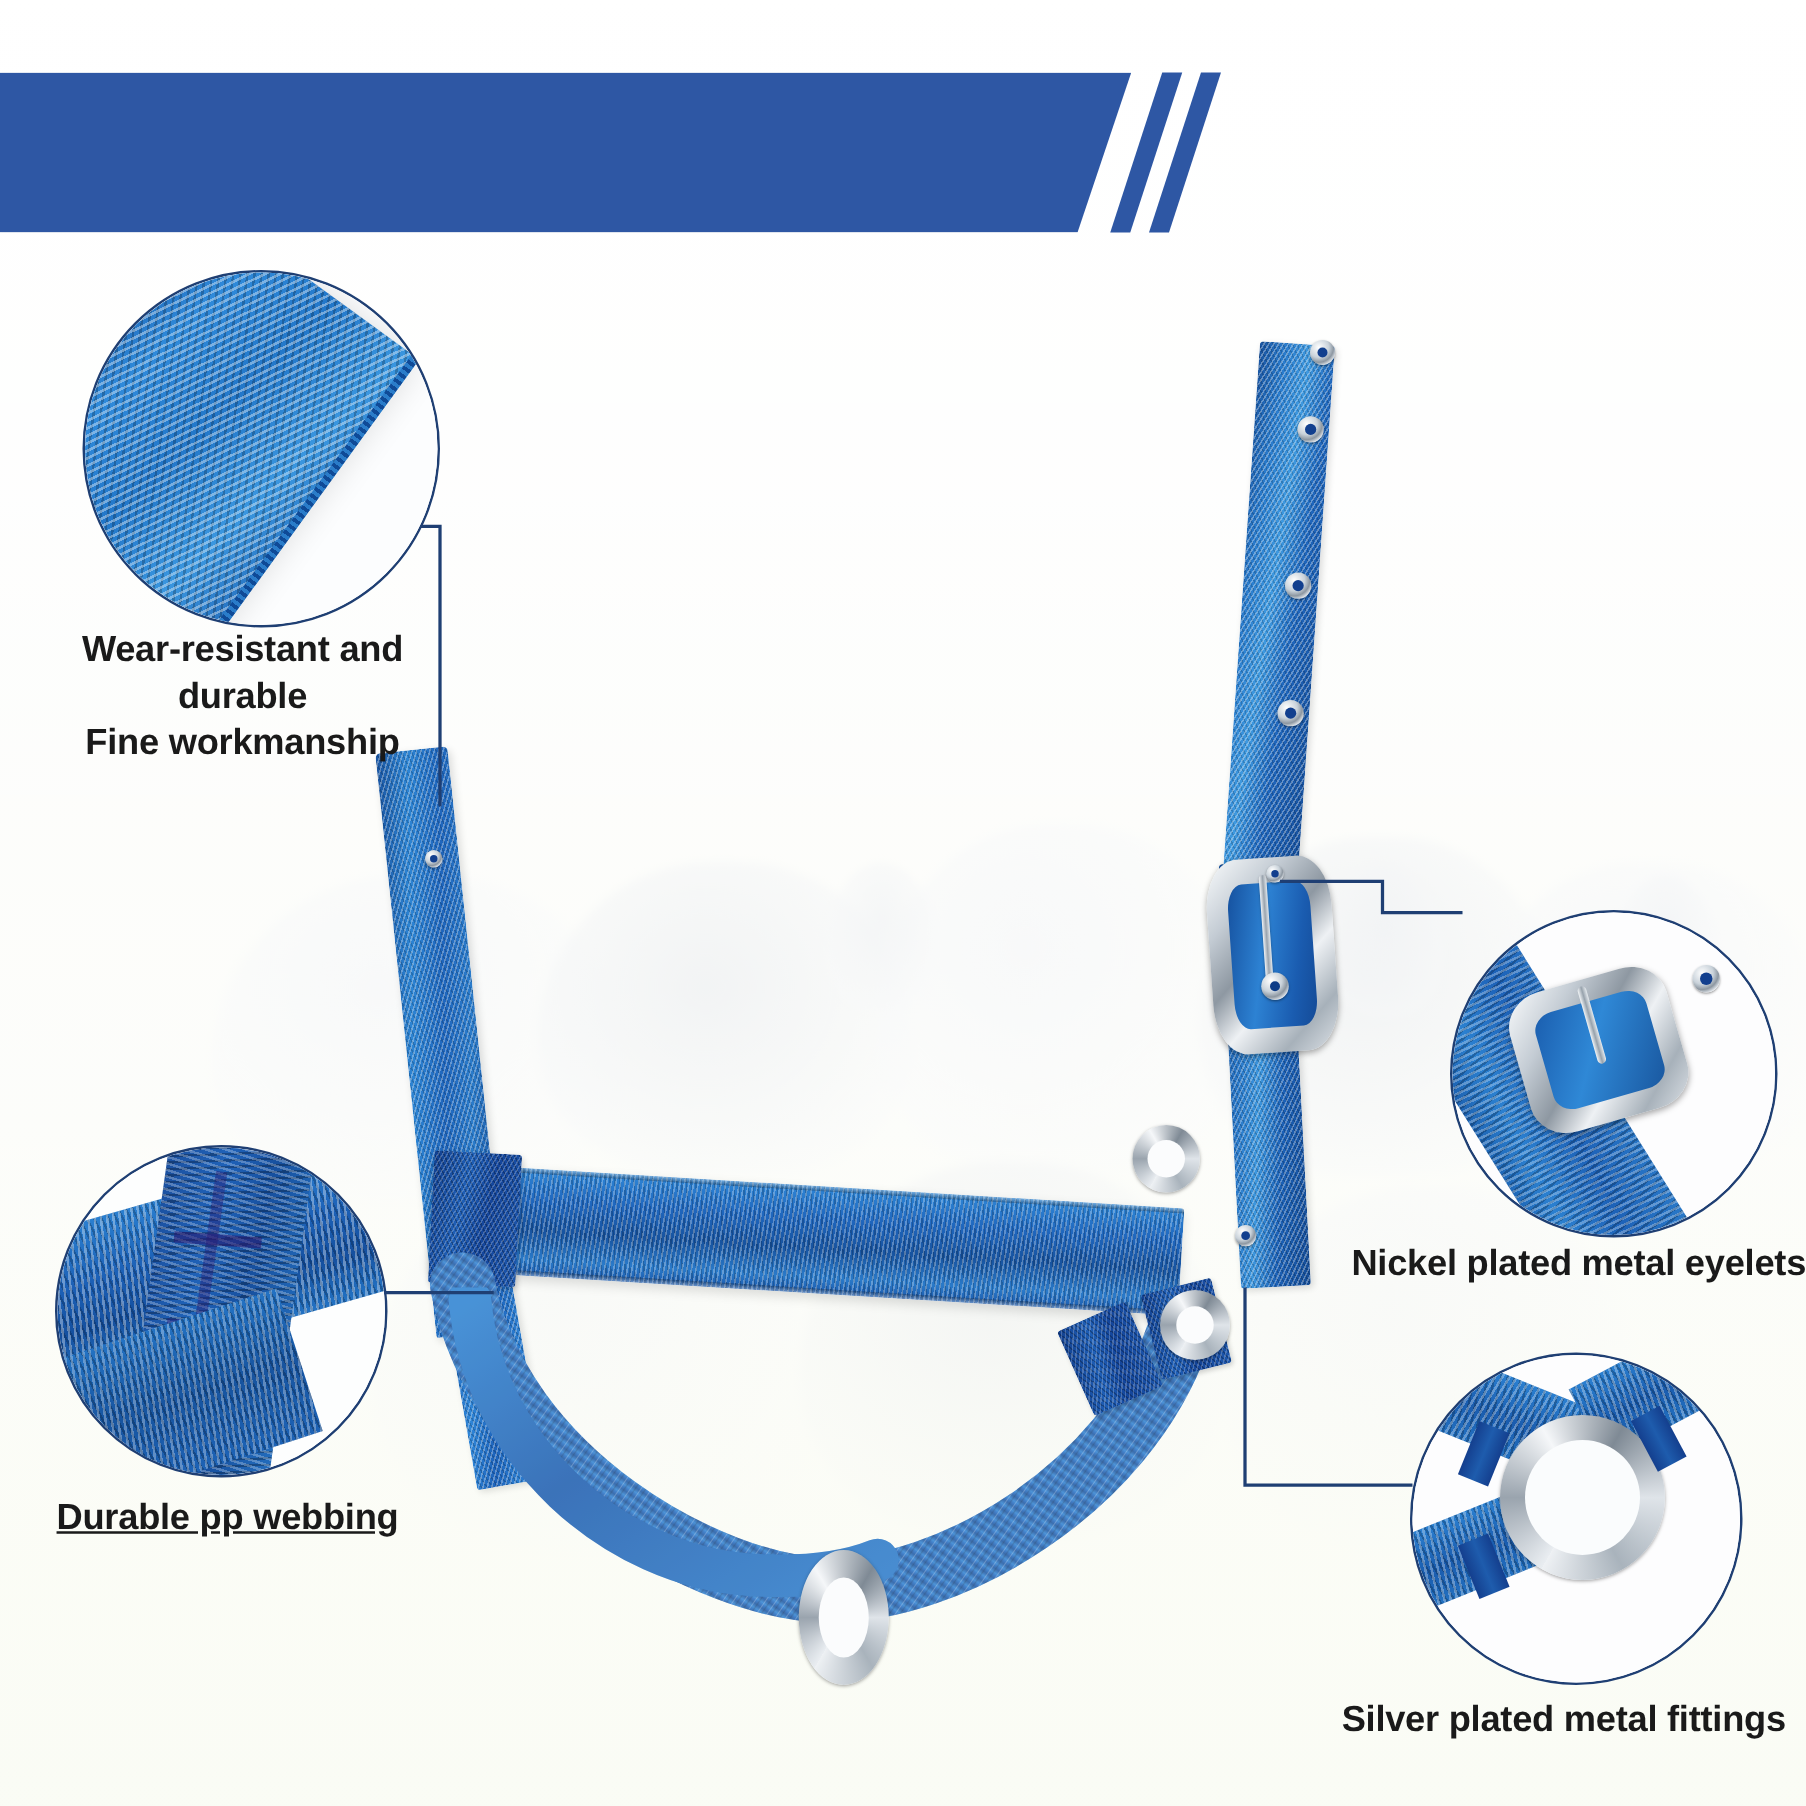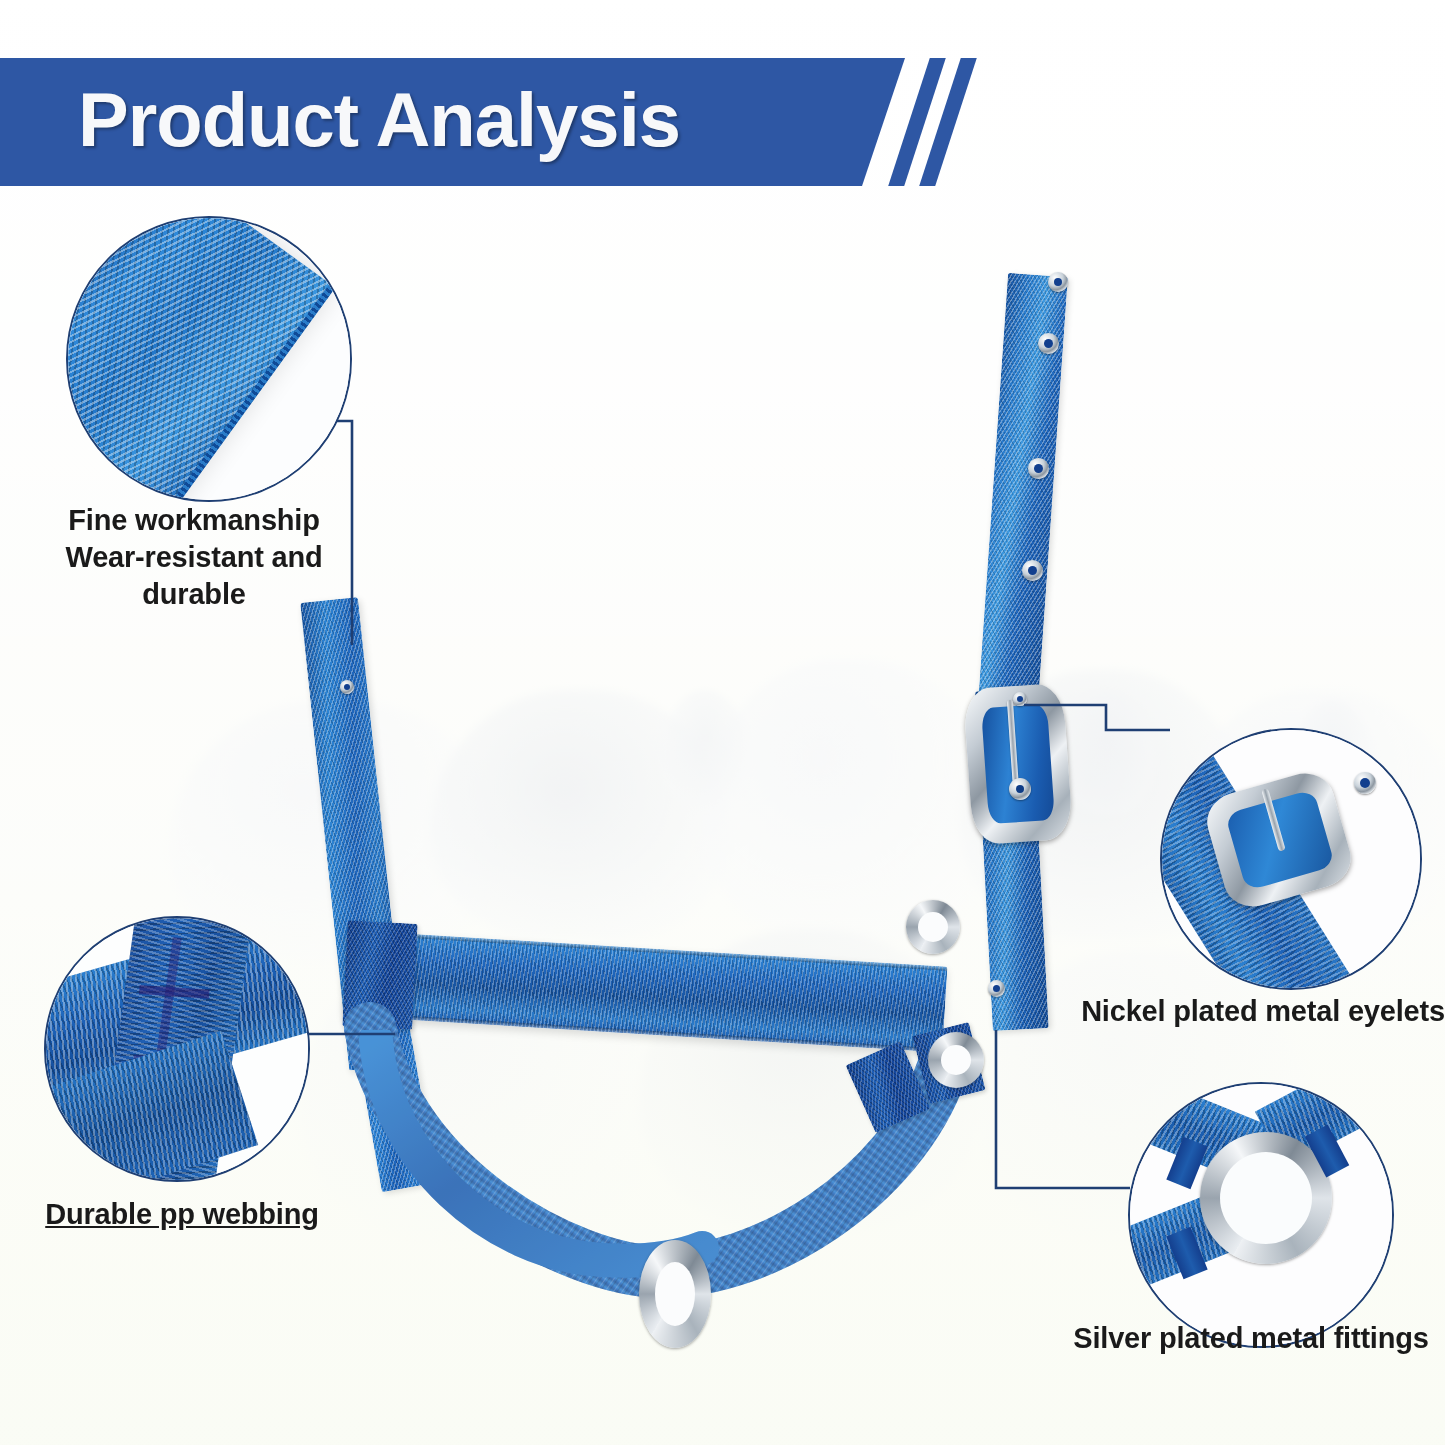--- a/index.html
+++ b/index.html
@@ -114,21 +114,20 @@
     <div class="cow-head" style="left:1290px;top:700px;width:85px;height:115px;"></div>
     <div class="cow" style="left:300px;top:940px;width:360px;height:300px;"></div>
     <div class="cow dark" style="left:640px;top:930px;width:340px;height:300px;"></div>
     <div class="cow" style="left:980px;top:950px;width:330px;height:290px;"></div>
 
     <div class="bg-wash"></div>
   </div>
 
   <div class="banner-wrap">
     <div class="banner"></div>
-    <div class="banner-title">Product Analysis</div>
     <div class="slash s1"></div>
     <div class="slash s2"></div>
   </div>
 
   <div style="position:absolute;left:0;top:0;width:1445px;height:1445px;">
 
     <div class="web" style="left:1008px;top:275px;width:60px;height:430px;transform:rotate(4deg);transform-origin:top center;border-radius:3px;overflow:hidden;box-shadow:2px 2px 6px rgba(0,0,0,.14);">
       <div class="web-surface" style="background:
           repeating-linear-gradient(118deg, rgba(255,255,255,.32) 0 1.2px, rgba(255,255,255,0) 1.2px 3.3px),
           repeating-linear-gradient(62deg, rgba(0,0,0,.16) 0 1.1px, rgba(0,0,0,0) 1.1px 3.5px),
@@ -268,22 +267,22 @@
           repeating-linear-gradient(118deg, rgba(255,255,255,.38) 0 2.1px, rgba(255,255,255,0) 2.1px 5.4px),
           repeating-linear-gradient(62deg, rgba(0,0,0,.22) 0 1.9px, rgba(0,0,0,0) 1.9px 5.6px),
           linear-gradient(100deg,#1656a6 0%,#2f8ada 25%,#2277c9 48%,#3a96df 72%,#1a5cae 100%);"></div>
       <div style="position:absolute;left:0;top:0;bottom:0;width:7px;
           background:repeating-linear-gradient(0deg,#0f4a97 0 3px,#2a7cc9 3px 6px);"></div>
       <div style="position:absolute;right:0;top:0;bottom:0;width:7px;
           background:repeating-linear-gradient(0deg,#0f4a97 0 3px,#2a7cc9 3px 6px);"></div>
     </div>
   </div>
   <div class="caption" style="left:14px;top:502px;width:360px;text-align:center;font-size:29px;">
+    <div>Wear-resistant and durable</div>
     <div>Fine workmanship</div>
-    <div>Wear-resistant and durable</div>
   </div>
 
   <div class="detail" style="left:44px;top:916px;width:262px;height:262px;">
     <div style="position:absolute;inset:-30px;background:#fdfefe;"></div>
 
     <div style="position:absolute;left:-80px;top:30px;width:420px;height:120px;transform:rotate(-16deg);">
       <div style="position:absolute;inset:0;background:
           repeating-linear-gradient(100deg, rgba(255,255,255,.34) 0 2px, rgba(255,255,255,0) 2px 5px),
           repeating-linear-gradient(80deg, rgba(0,0,0,.22) 0 1.8px, rgba(0,0,0,0) 1.8px 5.2px),
           linear-gradient(180deg,#2a7fd0 0%,#1c60b6 40%,#15509f 70%,#2373c4 100%);"></div>
@@ -363,17 +362,17 @@
       <div class="hole" style="left:20px;top:20px;width:92px;height:92px;background:#fafcfd;"></div>
     </div>
 
     <div style="position:absolute;left:44px;top:56px;width:26px;height:46px;transform:rotate(22deg);
                 background:linear-gradient(90deg,#143f8e,#1e5cad,#143f8e);"></div>
     <div style="position:absolute;left:184px;top:44px;width:26px;height:46px;transform:rotate(-28deg);
                 background:linear-gradient(90deg,#143f8e,#1e5cad,#143f8e);"></div>
     <div style="position:absolute;left:44px;top:146px;width:26px;height:46px;transform:rotate(-22deg);
                 background:linear-gradient(90deg,#143f8e,#1e5cad,#143f8e);"></div>
   </div>
-  <div class="caption" style="left:1056px;top:1320px;width:390px;text-align:center;font-size:29px;">
+  <div class="caption" style="left:1056px;top:1358px;width:390px;text-align:center;font-size:29px;">
     <div>Silver plated metal fittings</div>
   </div>
 
 </div>
 
 </body></html>

